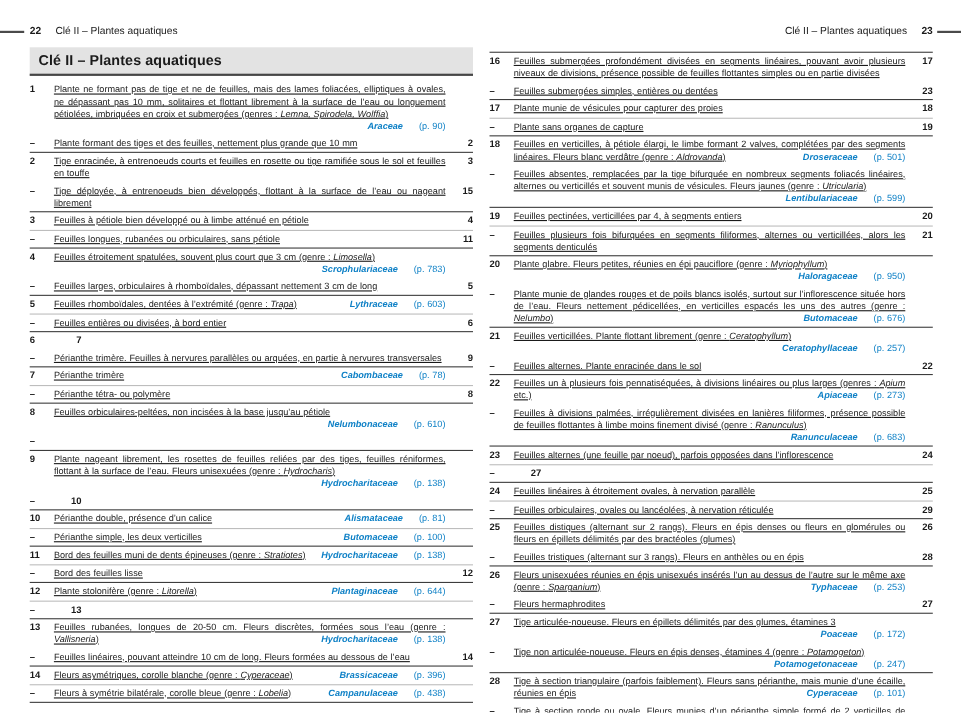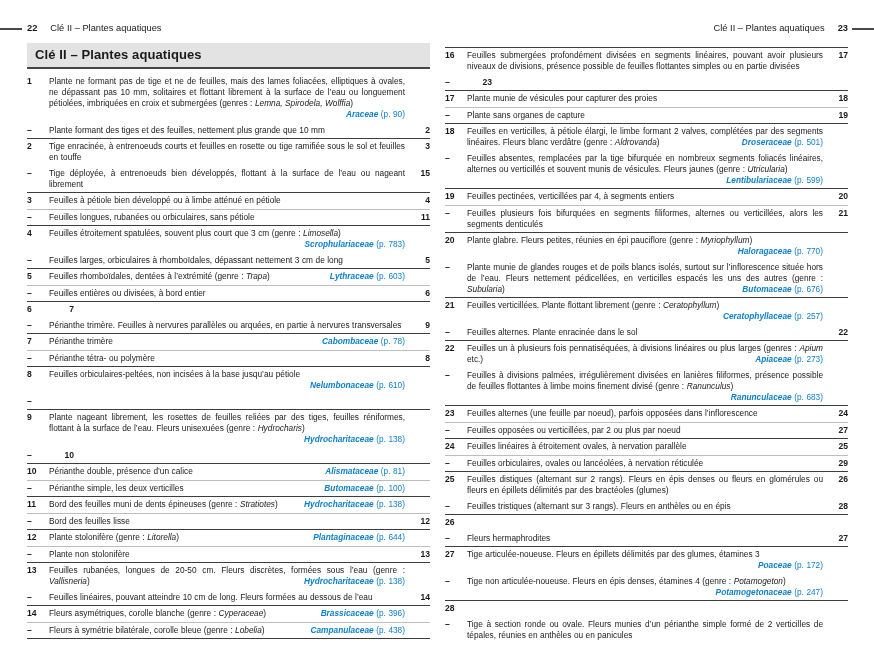--- a/index.html
+++ b/index.html
@@ -41,29 +41,29 @@
   .rows{margin-top:5px;}
   .rows.top-rule{margin-top:13px;border-top:1.5px solid var(--rule-dark);}
 
   .row{display:flex;align-items:flex-start;padding:2px 0 2.5px 0;}
   .row.sep-dark{border-bottom:1.5px solid var(--rule-dark);}
   .row.sep-light{border-bottom:1px solid var(--rule-light);}
 
   .lead{flex:0 0 22px;font-weight:bold;font-size:8.6px;line-height:11px;}
   .txt{
     flex:1 1 auto;font-size:8.3px;line-height:11px;
-    text-align:justify;word-spacing:.2px;
+    text-align:justify;word-spacing:.2px;text-decoration:underline;
   }
   .txt::after{content:"";display:block;clear:both;}
   .txt i{font-style:italic;}
   .family{
     float:right;padding-left:10px;color:var(--blue);white-space:nowrap;
   }
   .fname{font-weight:bold;font-style:italic;}
-  .fpage{font-style:normal;}
+  .fpage{font-style:normal;padding-left:12px;}
   .target{
     flex:0 0 25px;text-align:right;font-weight:bold;
     font-size:8.6px;line-height:11px;
   }
 </style>
 </head>
 <body>
 
 <div class="spread">
   <div class="margin-tick left"></div>
@@ -185,21 +185,20 @@
           <div class="txt">Bord des feuilles lisse</div>
           <span class="target">12</span>
         </div>
         <div class="row sep-light">
           <span class="lead">12</span>
           <div class="txt">Plante stolonifère (genre : <i>Litorella</i>) <span class="family"><span class="fname">Plantaginaceae</span><span class="fpage"> (p. 644)</span></span></div>
           <span class="target"></span>
         </div>
         <div class="row sep-dark">
           <span class="lead">–</span>
-          <div class="txt">Plante non stolonifère</div>
           <span class="target">13</span>
         </div>
         <div class="row sep-none">
           <span class="lead">13</span>
           <div class="txt">Feuilles rubanées, longues de 20-50 cm. Fleurs discrètes, formées sous l’eau (genre : <i>Vallisneria</i>) <span class="family"><span class="fname">Hydrocharitaceae</span><span class="fpage"> (p. 138)</span></span></div>
           <span class="target"></span>
         </div>
         <div class="row sep-dark">
           <span class="lead">–</span>
           <div class="txt">Feuilles linéaires, pouvant atteindre 10 cm de long. Fleurs formées au dessous de l’eau</div>
@@ -224,20 +223,21 @@
       <span class="pagenum">23</span>
     </header>
     <div class="rows top-rule" id="rows-right">
         <div class="row sep-none">
           <span class="lead">16</span>
           <div class="txt">Feuilles submergées profondément divisées en segments linéaires, pouvant avoir plusieurs niveaux de divisions, présence possible de feuilles flottantes simples ou en partie divisées</div>
           <span class="target">17</span>
         </div>
         <div class="row sep-dark">
           <span class="lead">–</span>
+          <div class="txt">Feuilles submergées simples, entières ou dentées</div>
           <span class="target">23</span>
         </div>
         <div class="row sep-light">
           <span class="lead">17</span>
           <div class="txt">Plante munie de vésicules pour capturer des proies</div>
           <span class="target">18</span>
         </div>
         <div class="row sep-dark">
           <span class="lead">–</span>
           <div class="txt">Plante sans organes de capture</div>
@@ -258,26 +258,26 @@
           <div class="txt">Feuilles pectinées, verticillées par 4, à segments entiers</div>
           <span class="target">20</span>
         </div>
         <div class="row sep-dark">
           <span class="lead">–</span>
           <div class="txt">Feuilles plusieurs fois bifurquées en segments filiformes, alternes ou verticillées, alors les segments denticulés</div>
           <span class="target">21</span>
         </div>
         <div class="row sep-none">
           <span class="lead">20</span>
-          <div class="txt">Plante glabre. Fleurs petites, réunies en épi pauciflore (genre : <i>Myriophyllum</i>) <span class="family"><span class="fname">Haloragaceae</span><span class="fpage"> (p. 770)</span></span></div>
-          <span class="target"></span>
-        </div>
-        <div class="row sep-dark">
-          <span class="lead">–</span>
-          <div class="txt">Plante munie de glandes rouges et de poils blancs isolés, surtout sur l’inflorescence située hors de l’eau. Fleurs nettement pédicellées, en verticilles espacés les uns des autres (genre : <i>Subularia</i>) <span class="family"><span class="fname">Butomaceae</span><span class="fpage"> (p. 676)</span></span></div>
+          <div class="txt">Plante glabre. Fleurs petites, réunies en épi pauciflore (genre : <i>Myriophyllum</i>) <span class="family"><span class="fname">Haloragaceae</span><span class="fpage"> (p. 950)</span></span></div>
+          <span class="target"></span>
+        </div>
+        <div class="row sep-dark">
+          <span class="lead">–</span>
+          <div class="txt">Plante munie de glandes rouges et de poils blancs isolés, surtout sur l’inflorescence située hors de l’eau. Fleurs nettement pédicellées, en verticilles espacés les uns des autres (genre : <i>Nelumbo</i>) <span class="family"><span class="fname">Butomaceae</span><span class="fpage"> (p. 676)</span></span></div>
           <span class="target"></span>
         </div>
         <div class="row sep-none">
           <span class="lead">21</span>
           <div class="txt">Feuilles verticillées. Plante flottant librement (genre : <i>Ceratophyllum</i>) <span class="family"><span class="fname">Ceratophyllaceae</span><span class="fpage"> (p. 257)</span></span></div>
           <span class="target"></span>
         </div>
         <div class="row sep-dark">
           <span class="lead">–</span>
           <div class="txt">Feuilles alternes. Plante enracinée dans le sol</div>
@@ -293,21 +293,20 @@
           <div class="txt">Feuilles à divisions palmées, irrégulièrement divisées en lanières filiformes, présence possible de feuilles flottantes à limbe moins finement divisé (genre : <i>Ranunculus</i>) <span class="family"><span class="fname">Ranunculaceae</span><span class="fpage"> (p. 683)</span></span></div>
           <span class="target"></span>
         </div>
         <div class="row sep-light">
           <span class="lead">23</span>
           <div class="txt">Feuilles alternes (une feuille par noeud), parfois opposées dans l’inflorescence</div>
           <span class="target">24</span>
         </div>
         <div class="row sep-dark">
           <span class="lead">–</span>
-          <div class="txt">Feuilles opposées ou verticillées, par 2 ou plus par noeud</div>
           <span class="target">27</span>
         </div>
         <div class="row sep-light">
           <span class="lead">24</span>
           <div class="txt">Feuilles linéaires à étroitement ovales, à nervation parallèle</div>
           <span class="target">25</span>
         </div>
         <div class="row sep-dark">
           <span class="lead">–</span>
           <div class="txt">Feuilles orbiculaires, ovales ou lancéolées, à nervation réticulée</div>
@@ -318,39 +317,41 @@
           <div class="txt">Feuilles distiques (alternant sur 2 rangs). Fleurs en épis denses ou fleurs en glomérules ou fleurs en épillets délimités par des bractéoles (glumes)</div>
           <span class="target">26</span>
         </div>
         <div class="row sep-dark">
           <span class="lead">–</span>
           <div class="txt">Feuilles tristiques (alternant sur 3 rangs). Fleurs en anthèles ou en épis</div>
           <span class="target">28</span>
         </div>
         <div class="row sep-none">
           <span class="lead">26</span>
+          <div class="txt">Fleurs unisexuées réunies en épis unisexués insérés l’un au dessus de l’autre sur le même axe (genre : <i>Sparganium</i>) <span class="family"><span class="fname">Typhaceae</span><span class="fpage"> (p. 253)</span></span></div>
           <span class="target"></span>
         </div>
         <div class="row sep-dark">
           <span class="lead">–</span>
           <div class="txt">Fleurs hermaphrodites</div>
           <span class="target">27</span>
         </div>
         <div class="row sep-none">
           <span class="lead">27</span>
           <div class="txt">Tige articulée-noueuse. Fleurs en épillets délimités par des glumes, étamines 3 <span class="family"><span class="fname">Poaceae</span><span class="fpage"> (p. 172)</span></span></div>
           <span class="target"></span>
         </div>
         <div class="row sep-dark">
           <span class="lead">–</span>
           <div class="txt">Tige non articulée-noueuse. Fleurs en épis denses, étamines 4 (genre : <i>Potamogeton</i>) <span class="family"><span class="fname">Potamogetonaceae</span><span class="fpage"> (p. 247)</span></span></div>
           <span class="target"></span>
         </div>
         <div class="row sep-none">
           <span class="lead">28</span>
+          <div class="txt">Tige à section triangulaire (parfois faiblement). Fleurs sans périanthe, mais munie d’une écaille, réunies en épis <span class="family"><span class="fname">Cyperaceae</span><span class="fpage"> (p. 101)</span></span></div>
           <span class="target"></span>
         </div>
         <div class="row sep-none">
           <span class="lead">–</span>
           <div class="txt">Tige à section ronde ou ovale. Fleurs munies d’un périanthe simple formé de 2 verticilles de tépales, réunies en anthèles ou en panicules </div>
           <span class="target"></span>
         </div>
       </div>
   </section>
 </div>

